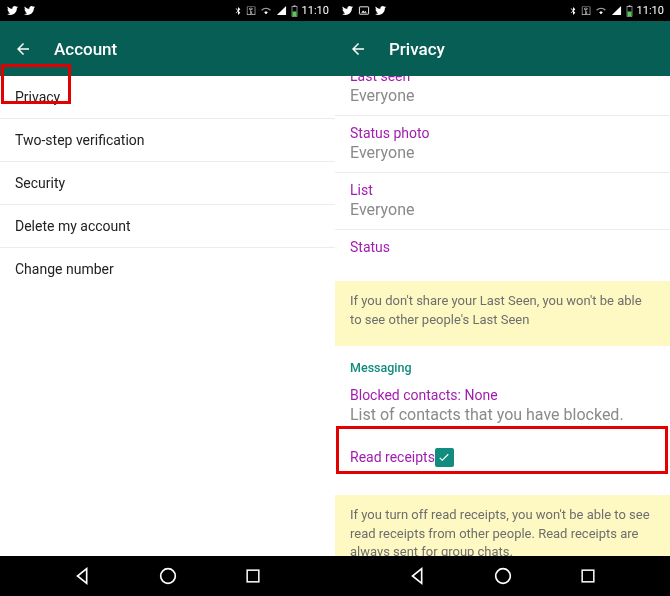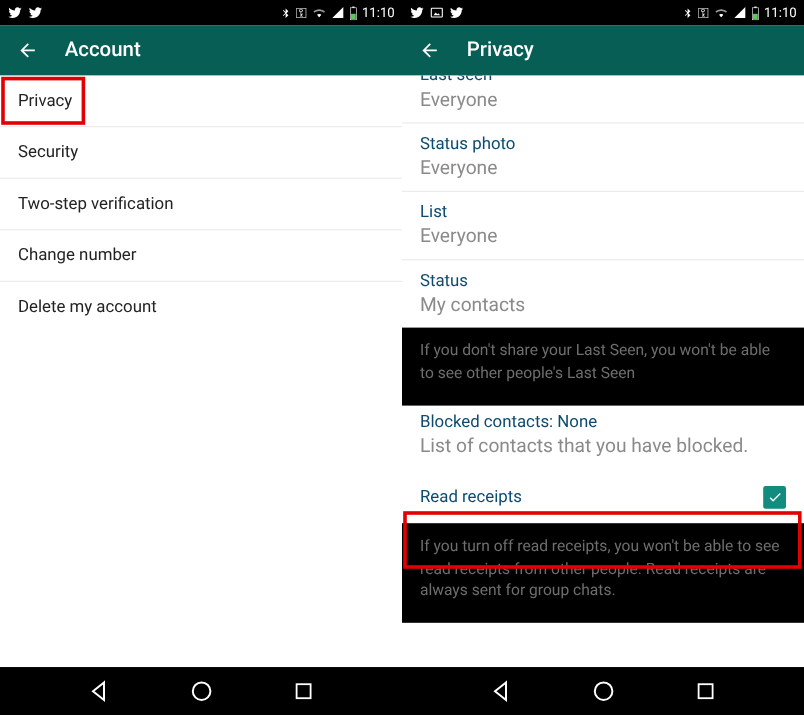--- a/index.html
+++ b/index.html
@@ -33,21 +33,21 @@
     align-items: center;
     justify-content: space-between;
     padding: 0 6px;
     font-size: 11px;
   }
   .status-left { display: flex; align-items: center; gap: 4px; }
   .status-right { display: flex; align-items: center; gap: 4px; }
   .status-right span, .status-left span { display:inline-flex; align-items:center;}
   .bird { display:inline-block; }
   .app-bar {
-    height: 42px;
+    height: 55px;
     background: #075E54;
     color: #fff;
     display: flex;
     align-items: center;
     padding: 0 14px;
     gap: 22px;
   }
   .app-bar .title {
     font-size: 17px;
     font-weight: 500;
@@ -69,39 +69,39 @@
     flex: 1;
     background: #fff;
     overflow-y: hidden;
     font-size: 14px;
   }
   .pref {
     padding: 9px 15px 10px;
     border-bottom: 1px solid #ececec;
   }
   .pref:last-of-type { border-bottom: none; }
-  .pref-title { color: #0c4a6e; font-size: 14px; }
+  .pref-title { color: #a21caf; font-size: 14px; }
   .pref-sub { color: #8a8a8a; font-size: 16px; margin-top: 2px; }
   .info-block {
-    background: #000000;
+    background: #fef9c3;
     color: #6e6e6e;
     font-size: 13px;
     line-height: 1.45;
     padding: 11px 15px 16px;
+    margin-top: 16px;
   }
   .section-header {
     color: #128C7E;
     font-size: 12.5px;
     font-weight: 500;
     padding: 14px 15px 6px;
   }
   .pref-checkbox {
     display: flex;
     align-items: center;
-    justify-content: space-between;
     padding: 14px 15px 12px;
   }
   .pref-checkbox .pref-title { font-size: 14px; }
   .checkbox {
     width: 19px;
     height: 19px;
     background: #128C7E;
     border-radius: 2px;
     display: flex;
     align-items: center;
@@ -181,24 +181,24 @@
     <div class="app-bar">
       <span class="back-arrow">
         <svg width="18" height="18" viewBox="0 0 24 24" fill="#fff">
             <path d="M20 11H7.8l5.6-5.6L12 4l-8 8 8 8 1.4-1.4L7.8 13H20z"></path>
           </svg>
       </span>
       <span class="title">Account</span>
     </div>
     <div class="list">
       <div class="list-item"><span>Privacy</span></div>
+      <div class="list-item"><span>Two-step verification</span></div>
       <div class="list-item"><span>Security</span></div>
-      <div class="list-item"><span>Two-step verification</span></div>
+      <div class="list-item"><span>Delete my account</span></div>
       <div class="list-item"><span>Change number</span></div>
-      <div class="list-item"><span>Delete my account</span></div>
     </div>
     <div class="highlight-red" style="left:1px; top:64px; width:70px; height:40px;"></div>
   </div>
 
   <div class="screen">
     <div class="status-bar">
       <div class="status-left">
         <span class="bird">
             <svg width="13" height="11" viewBox="0 0 24 24" fill="#fff">
               <path d="M24 4.6c-.9.4-1.8.7-2.8.8 1-.6 1.8-1.6 2.1-2.7-.9.6-2 1-3.1 1.2C19.3 2.9 18 2.3 16.6 2.3c-2.7 0-4.9 2.2-4.9 4.9 0 .4 0 .8.1 1.1C7.7 8.1 4.1 6.1 1.7 3.1c-.4.7-.7 1.6-.7 2.5 0 1.7.9 3.2 2.2 4.1-.8 0-1.6-.2-2.2-.6v.1c0 2.4 1.7 4.4 3.9 4.8-.4.1-.8.2-1.3.2-.3 0-.6 0-.9-.1.6 2 2.4 3.4 4.6 3.4-1.7 1.3-3.8 2.1-6.1 2.1H0c2.2 1.4 4.8 2.2 7.5 2.2 9.1 0 14-7.5 14-14v-.6c1-.7 1.8-1.6 2.5-2.6z"></path>
@@ -261,23 +261,23 @@
         <div class="pref">
           <div class="pref-title">Status photo</div>
           <div class="pref-sub">Everyone</div>
         </div>
         <div class="pref">
           <div class="pref-title">List</div>
           <div class="pref-sub">Everyone</div>
         </div>
         <div class="pref" style="border-bottom:none;">
           <div class="pref-title">Status</div>
-          <div class="pref-sub">My contacts</div>
         </div>
         <div class="info-block">If you don't share your Last Seen, you won't be able to see other people's Last Seen</div>
+        <div class="section-header">Messaging</div>
         <div class="pref" style="border-bottom:none; padding-top:6px;">
           <div class="pref-title">Blocked contacts: None</div>
           <div class="pref-sub">List of contacts that you have blocked.</div>
         </div>
         <div class="pref-checkbox">
           <span class="pref-title">Read receipts</span>
           <span class="checkbox">
             <svg width="14" height="14" viewBox="0 0 24 24" fill="#fff">
                 <path d="M9 16.2l-3.5-3.5L4 14.1 9 19l11-11-1.4-1.4z"></path>
               </svg>

